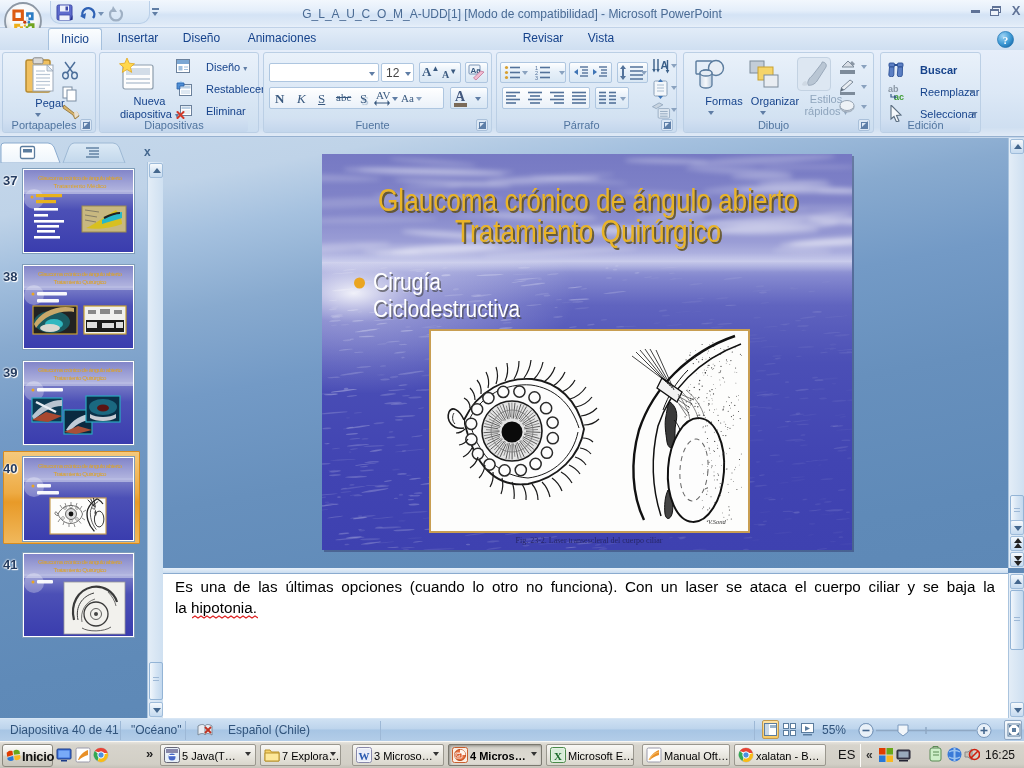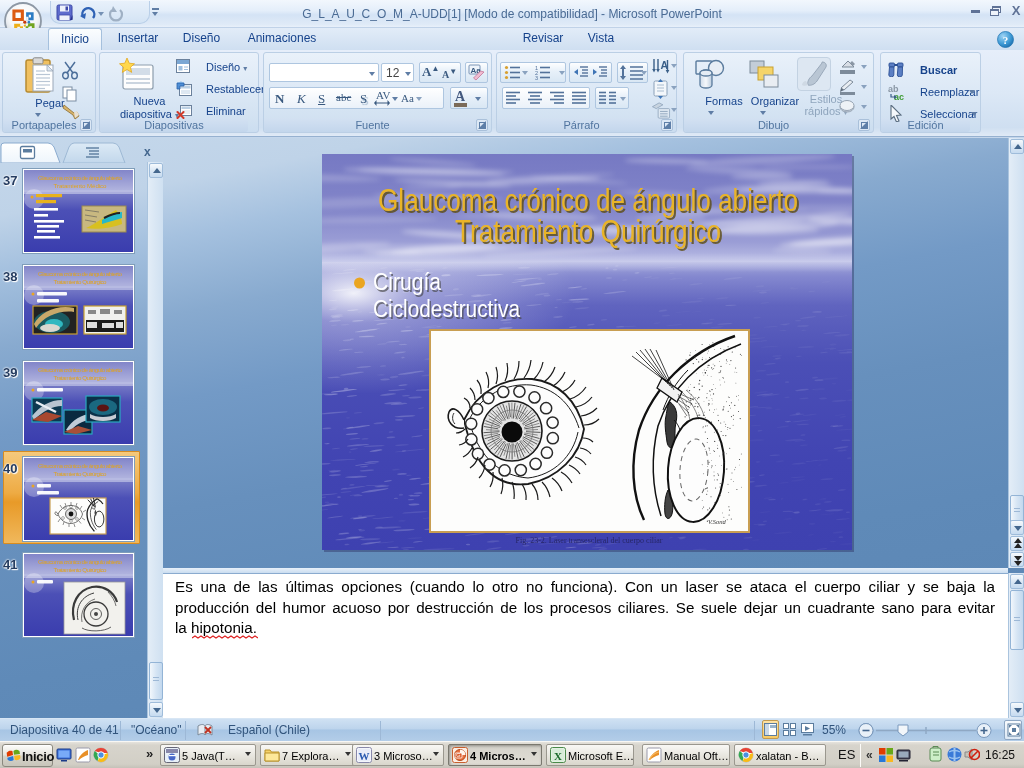--- a/index.html
+++ b/index.html
@@ -2030,21 +2030,20 @@
               <path d="M7 8 l4 -5 h-8 z"></path>
               <path d="M7 13 l4 -5 h-8 z"></path>
             </g>
           </svg></div>
 </div>
 
 <div id="splitter" class="abs"></div>
 <div id="notes" class="abs">
   <div id="notes-text">
     <div style="text-align:justify;text-align-last:justify;">Es una de las últimas opciones (cuando lo otro no funciona). Con un laser se ataca el cuerpo ciliar y se baja la</div>
-    <div style="text-align:justify;text-align-last:justify;">producción del humor acuoso por destrucción de los procesos ciliares. Se suele dejar un cuadrante sano para evitar</div>
     <div>la <span style="position:relative;">hipotonia<svg style="position:absolute;left:1px;bottom:-3px" width="66" height="4" viewBox="0 0 66 4">
                 <path d="M0 3 L3 1 L6 3 L9 1 L12 3 L15 1 L18 3 L21 1 L24 3 L27 1 L30 3 L33 1 L36 3 L39 1 L42 3 L45 1 L48 3 L51 1 L54 3 L57 1 L60 3 L63 1 L66 3" fill="none" stroke="#dd1f1f" stroke-width="1.1"></path>
               </svg></span>.</div>
   </div>
 </div>
 <div id="nscroll" class="abs">
   <div class="sbtn" style="top:1px;"><svg width="14" height="14" viewBox="0 0 14 14">
             <path d="M7 4 l4 5 h-8 z" fill="#44678e"></path>
           </svg></div>
   <div class="sthumb" style="top:17px;height:60px;">
@@ -2156,21 +2155,21 @@
   <div class="tbtn" style="left:160px;width:96px;">
       <div class="ticon"><svg width="16" height="16" viewBox="0 0 16 16">
             <rect x="0.5" y="0.5" width="15" height="15" rx="2" fill="#e8f0f8" stroke="#667"></rect>
             <rect x="2" y="2" width="12" height="4" fill="#88a"></rect>
             <circle cx="8" cy="10" r="3.5" fill="#4868c8"></circle>
             <rect x="5" y="8" width="7" height="1.2" fill="#fff"></rect>
           </svg></div>
         <div class="tlabel" style="right:13px;top:5px;">5 Java(T…</div>
         <span style="position:absolute;right:4px;top:7px;width:0;height:0;border-left:3.5px solid transparent;border-right:3.5px solid transparent;border-top:4px solid #333;"></span>
       </div>
-  <div class="tbtn" style="left:260px;width:96px;">
+  <div class="tbtn" style="left:260px;width:81px;">
       <div class="ticon"><svg width="16" height="16" viewBox="0 0 16 16">
             <path d="M1 3 l5 0 l1.5 2 l7.5 0 l0 9 l-14 0 z" fill="#f6d26a" stroke="#b8922c" stroke-width="1"></path>
             <path d="M1 6 l14 0 l0 8 l-14 0 z" fill="#fde89a" stroke="#b8922c" stroke-width="1"></path>
           </svg></div>
         <div class="tlabel" style="right:13px;top:5px;">7 Explora…</div>
         <span style="position:absolute;right:4px;top:7px;width:0;height:0;border-left:3.5px solid transparent;border-right:3.5px solid transparent;border-top:4px solid #333;"></span>
       </div>
   <div class="tbtn" style="left:352px;width:92px;">
       <div class="ticon"><svg width="16" height="16" viewBox="0 0 16 16">
             <rect x="0.5" y="0.5" width="15" height="15" rx="2" fill="#fff" stroke="#88a"></rect>

